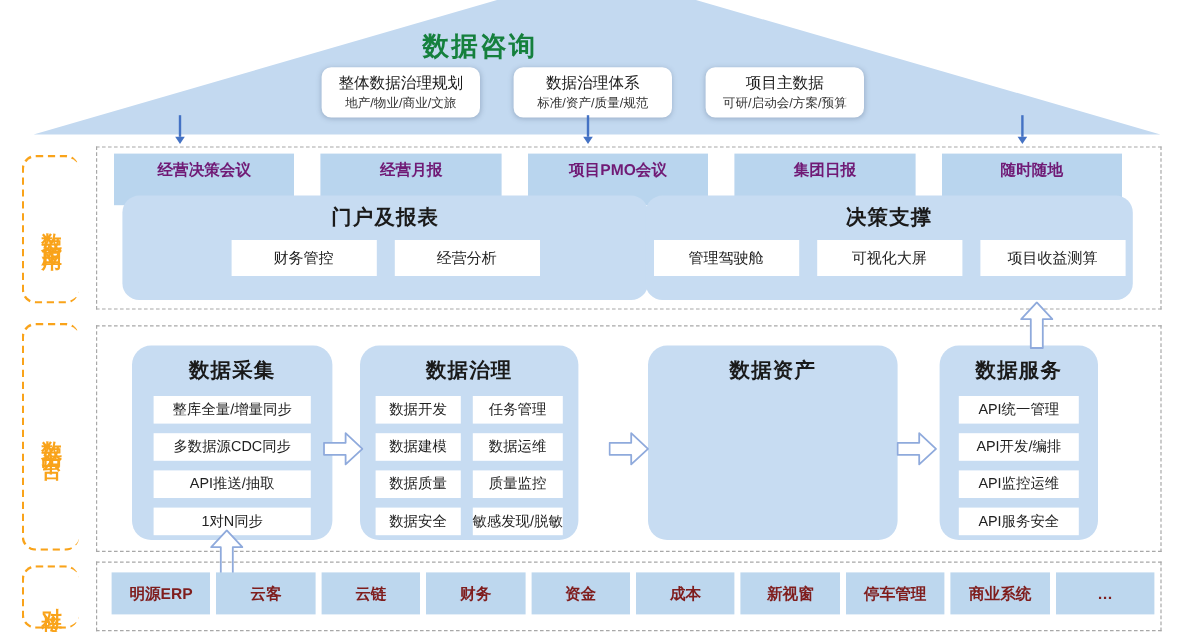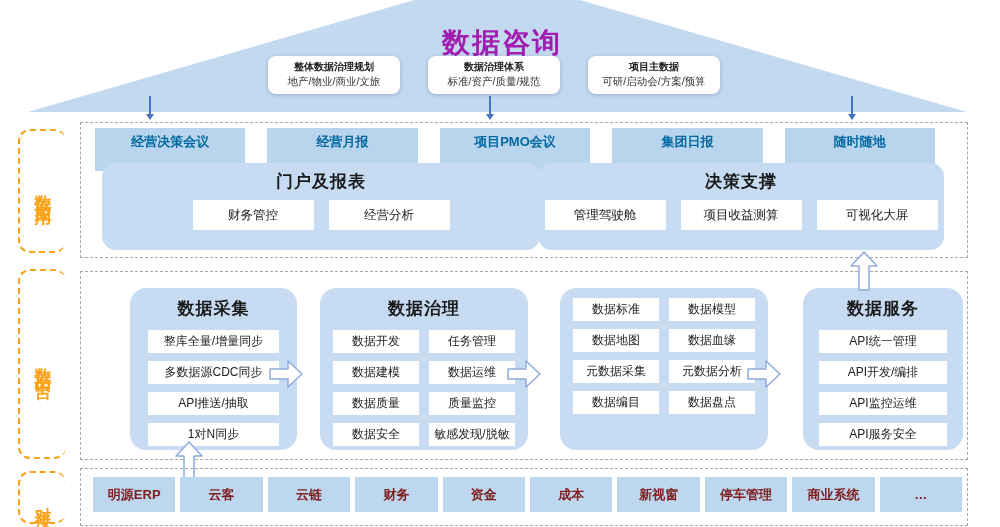--- a/index.html
+++ b/index.html
@@ -7,29 +7,29 @@
     width:1000px;height:527px;position:relative;overflow:hidden;
     background:#ffffff;
     font-family:"Liberation Sans","DejaVu Sans",sans-serif;
     color:#1a1a1a;
   }
   .abs{position:absolute;}
 
   
   .roof-svg{position:absolute;top:0;left:0;}
   .roof-title{
-    position:absolute;top:24px;left:352px;width:300px;text-align:center;
-    font-size:28px;font-weight:bold;letter-spacing:2px;color:#a21caf;
+    position:absolute;top:24px;left:352px;width:300px;text-align:left;
+    font-size:22px;font-weight:bold;letter-spacing:2px;color:#15803d;
   }
   .roof-boxes{position:absolute;top:56px;left:268px;display:flex;gap:28px;}
   .roof-box{
     background:#fff;border-radius:8px;padding:4px 10px 5px 10px;text-align:center;
     box-shadow:0 1px 4px rgba(80,100,130,.35);min-width:112px;
   }
-  .roof-box .t{font-size:10px;font-weight:bold;white-space:nowrap;}
+  .roof-box .t{font-size:13px;font-weight:normal;white-space:nowrap;}
   .roof-box .s{font-size:10.5px;color:#333;white-space:nowrap;margin-top:1px;}
 
   
   .v-line{position:absolute;width:2px;background:#4472C4;}
   .v-head{position:absolute;width:0;height:0;border-left:4px solid transparent;
     border-right:4px solid transparent;border-top:6px solid #4472C4;}
 
   
   .section{position:absolute;left:80px;width:886px;border:1px dashed #a8a8a8;}
 
@@ -38,36 +38,36 @@
     position:absolute;left:18px;width:48px;
     border:2px dashed #F9A31A;border-right:none;border-radius:12px;
     display:flex;align-items:center;justify-content:center;
     color:#F9A31A;font-weight:bold;font-size:17px;box-sizing:border-box;
   }
   .side-label span{writing-mode:vertical-rl;text-orientation:upright;letter-spacing:5px;}
 
   
   .pills{position:absolute;left:95px;top:128px;width:840px;display:flex;gap:22px;}
   .pill{
-    flex:1;height:43px;line-height:27px;background:#B9D5EE;color:#0369a1;
+    flex:1;height:43px;line-height:27px;background:#B9D5EE;color:#701a75;
     font-weight:bold;font-size:13px;text-align:center;white-space:nowrap;
   }
 
   
   .app-box{position:absolute;top:163px;height:87px;background:#C7DCF2;border-radius:14px;}
   .app-box .bt{font-size:17px;font-weight:bold;text-align:center;padding-top:7px;letter-spacing:1px;}
   .app-box .row{display:flex;justify-content:center;gap:15px;margin-top:7px;}
   .witem{
     background:#fff;height:30px;line-height:30px;font-size:12.5px;color:#222;
     text-align:center;white-space:nowrap;
   }
   .app-box .witem{width:121px;}
 
   
-  .plat-box{position:absolute;top:288px;height:162px;background:#C7DCF2;border-radius:16px;box-sizing:border-box;margin-left:20px;}
+  .plat-box{position:absolute;top:288px;height:162px;background:#C7DCF2;border-radius:16px;box-sizing:border-box;}
   .plat-box .bt{font-size:17px;font-weight:bold;text-align:center;padding-top:9px;letter-spacing:1px;}
   .col-list{display:flex;flex-direction:column;gap:8px;margin-top:10px;padding:0 18px;}
   .grid-list{display:grid;grid-template-columns:1fr 1fr;column-gap:10px;row-gap:8px;margin-top:10px;padding:0 13px;}
   .plat-item{background:#fff;height:23px;line-height:23px;font-size:12px;color:#222;text-align:center;white-space:nowrap;}
 
   
   .systems{position:absolute;left:93px;top:477px;width:869px;display:flex;gap:5px;}
   .sys{
     flex:1;height:35px;line-height:35px;background:#BDD7EE;color:#7f1d1d;
     font-weight:bold;font-size:13px;text-align:center;white-space:nowrap;
@@ -118,65 +118,56 @@
   <div class="row">
     <div class="witem">财务管控</div>
     <div class="witem">经营分析</div>
   </div>
 </div>
 
 <div class="app-box" style="left:538px;width:406px;">
   <div class="bt">决策支撑</div>
   <div class="row">
     <div class="witem">管理驾驶舱</div>
+    <div class="witem">可视化大屏</div>
     <div class="witem">项目收益测算</div>
-    <div class="witem">可视化大屏</div>
   </div>
 </div>
 
 <div class="section" style="top:271px;height:187px;"></div>
 
 <div class="plat-box" style="left:110px;width:167px;">
   <div class="bt">数据采集</div>
   <div class="col-list">
     <div class="plat-item">整库全量/增量同步</div>
     <div class="plat-item">多数据源CDC同步</div>
     <div class="plat-item">API推送/抽取</div>
     <div class="plat-item">1对N同步</div>
   </div>
 </div>
 
-<div class="plat-box" style="left:300px;width:208px;">
+<div class="plat-box" style="left:300px;width:182px;">
   <div class="bt">数据治理</div>
   <div class="grid-list">
     <div class="plat-item">数据开发</div>
     <div class="plat-item">任务管理</div>
     <div class="plat-item">数据建模</div>
     <div class="plat-item">数据运维</div>
     <div class="plat-item">数据质量</div>
     <div class="plat-item">质量监控</div>
     <div class="plat-item">数据安全</div>
     <div class="plat-item">敏感发现/脱敏</div>
   </div>
 </div>
 
 <div class="plat-box" style="left:540px;width:208px;">
-  <div class="grid-list">
-    <div class="plat-item">数据标准</div>
-    <div class="plat-item">数据模型</div>
-    <div class="plat-item">数据地图</div>
-    <div class="plat-item">数据血缘</div>
-    <div class="plat-item">元数据采集</div>
-    <div class="plat-item">元数据分析</div>
-    <div class="plat-item">数据编目</div>
-    <div class="plat-item">数据盘点</div>
-  </div>
-</div>
-
-<div class="plat-box" style="left:783px;width:160px;">
+  <div class="bt">数据资产</div>
+</div>
+
+<div class="plat-box" style="left:783px;width:132px;">
   <div class="bt">数据服务</div>
   <div class="col-list" style="padding:0 16px;">
     <div class="plat-item">API统一管理</div>
     <div class="plat-item">API开发/编排</div>
     <div class="plat-item">API监控运维</div>
     <div class="plat-item">API服务安全</div>
   </div>
 </div>
 
 <svg class="abs" style="left:269px;top:359px;" width="34" height="30" viewBox="0 0 34 30">

